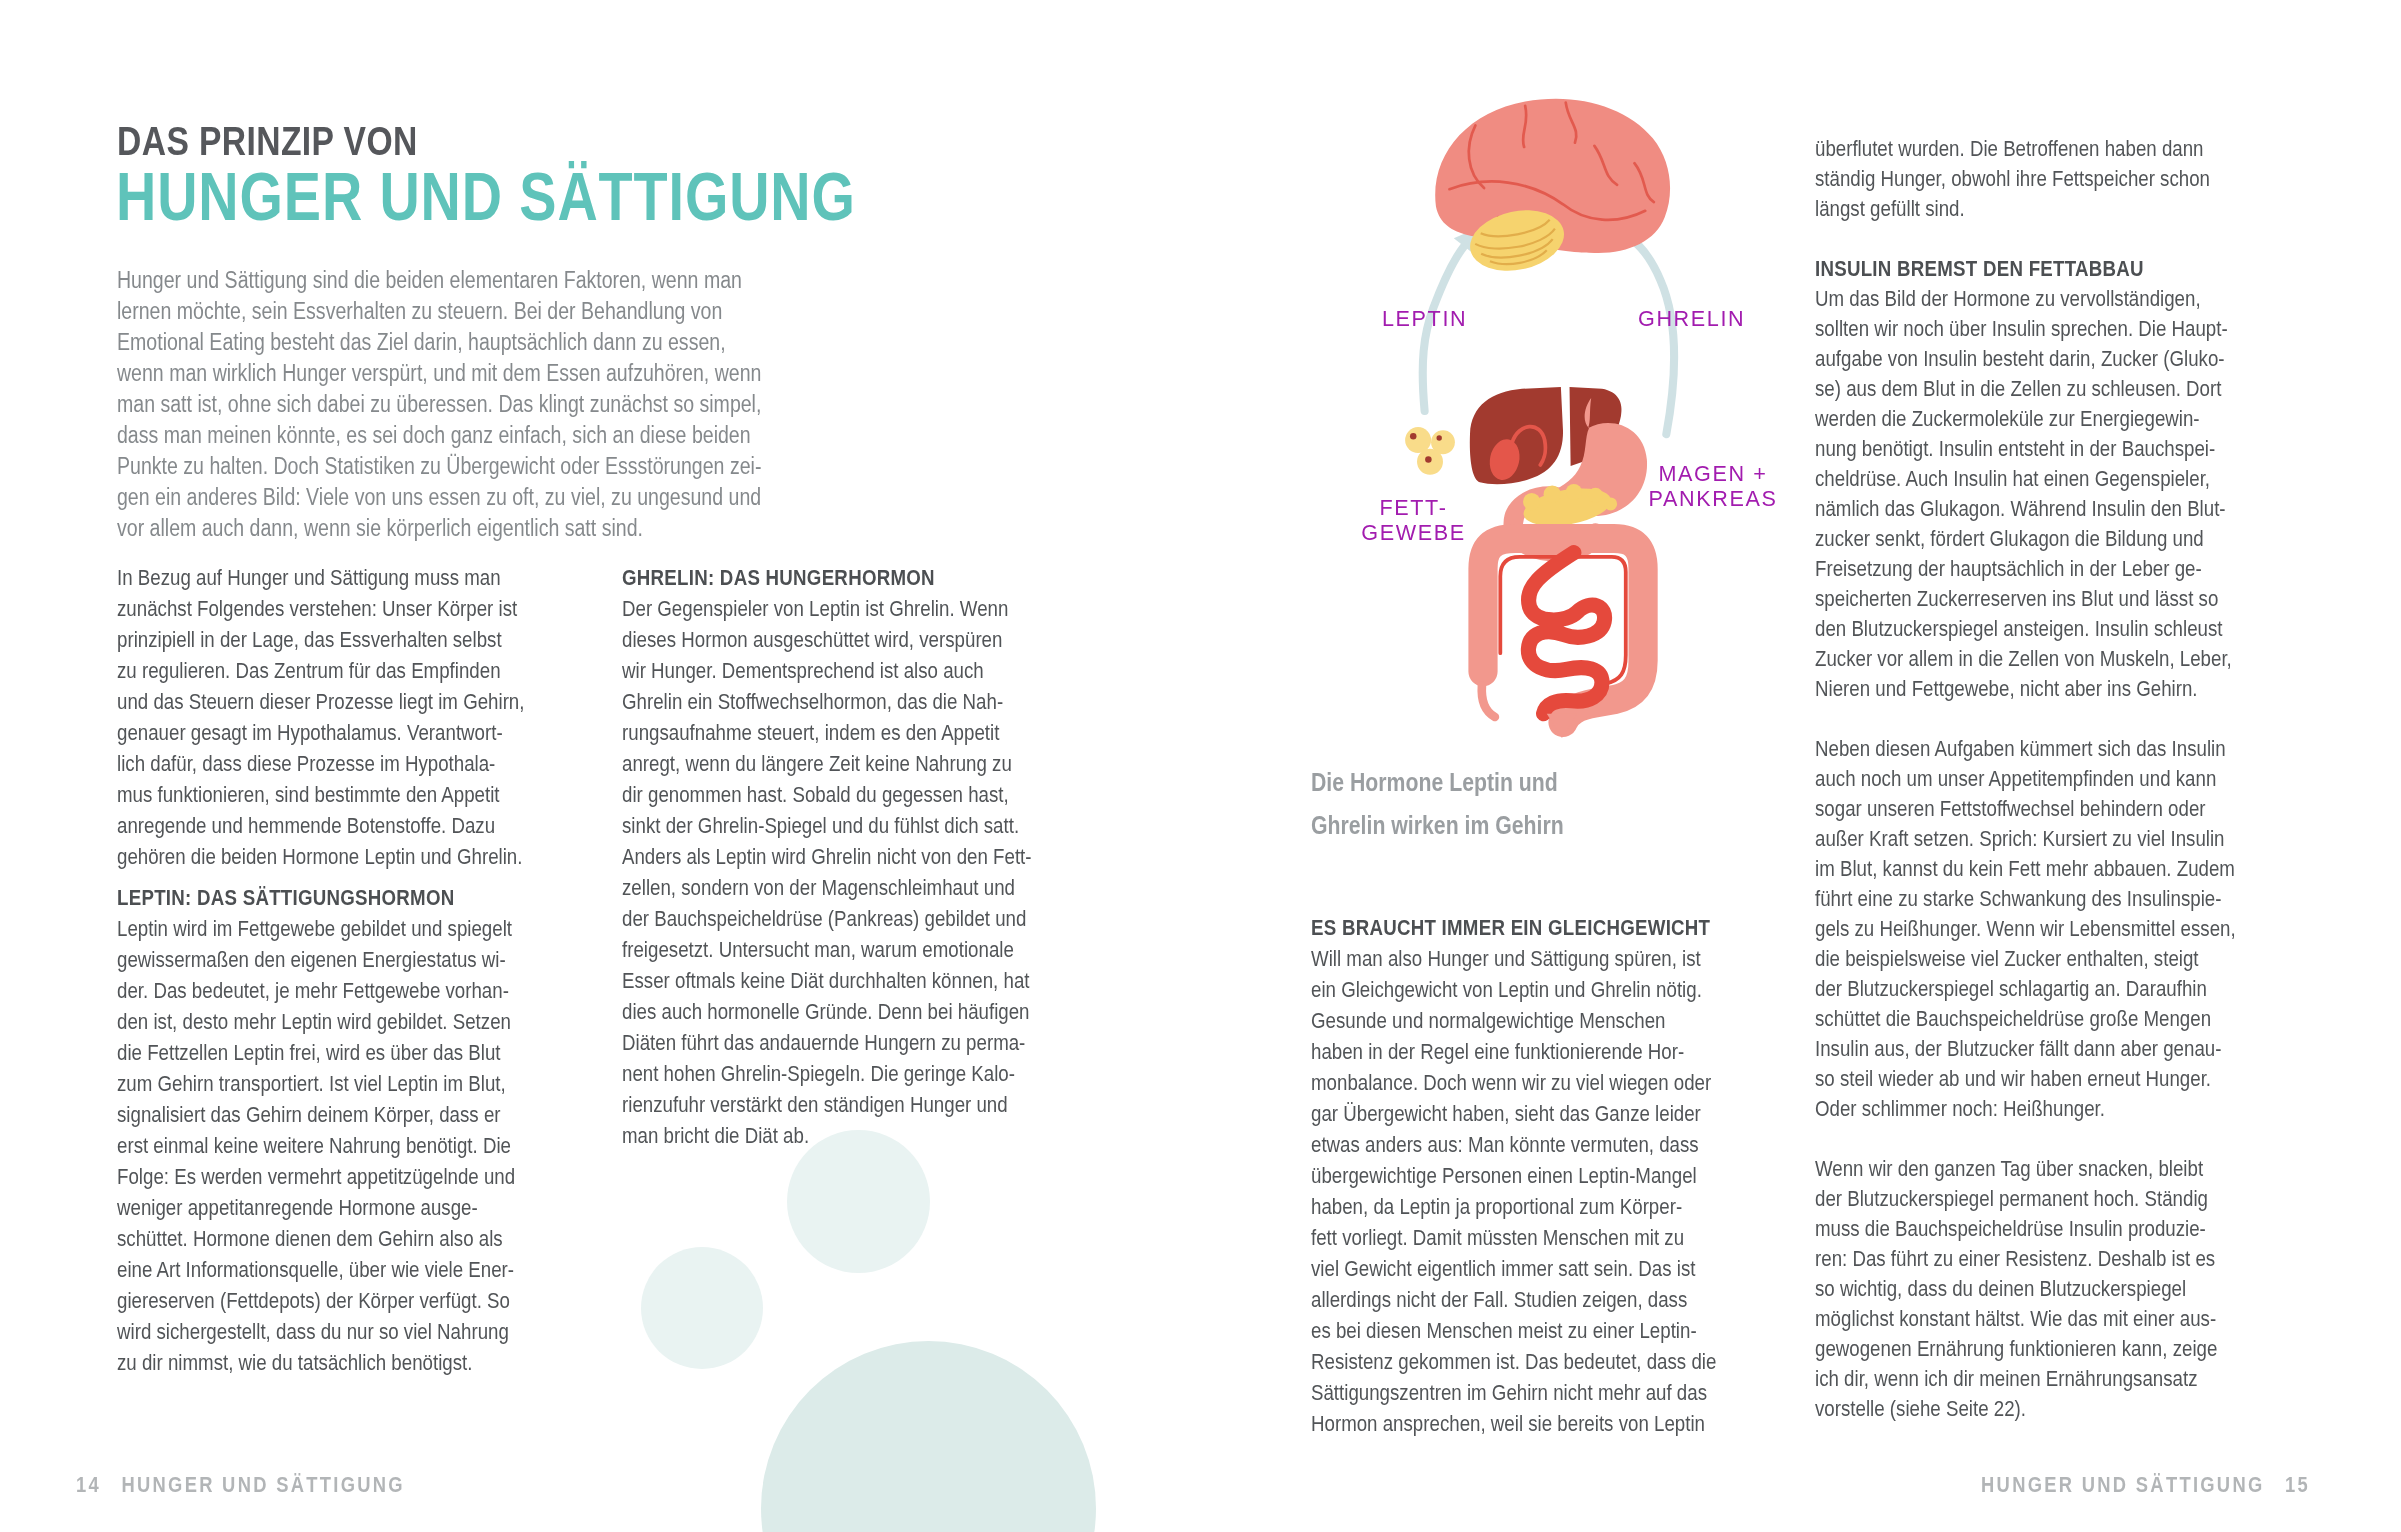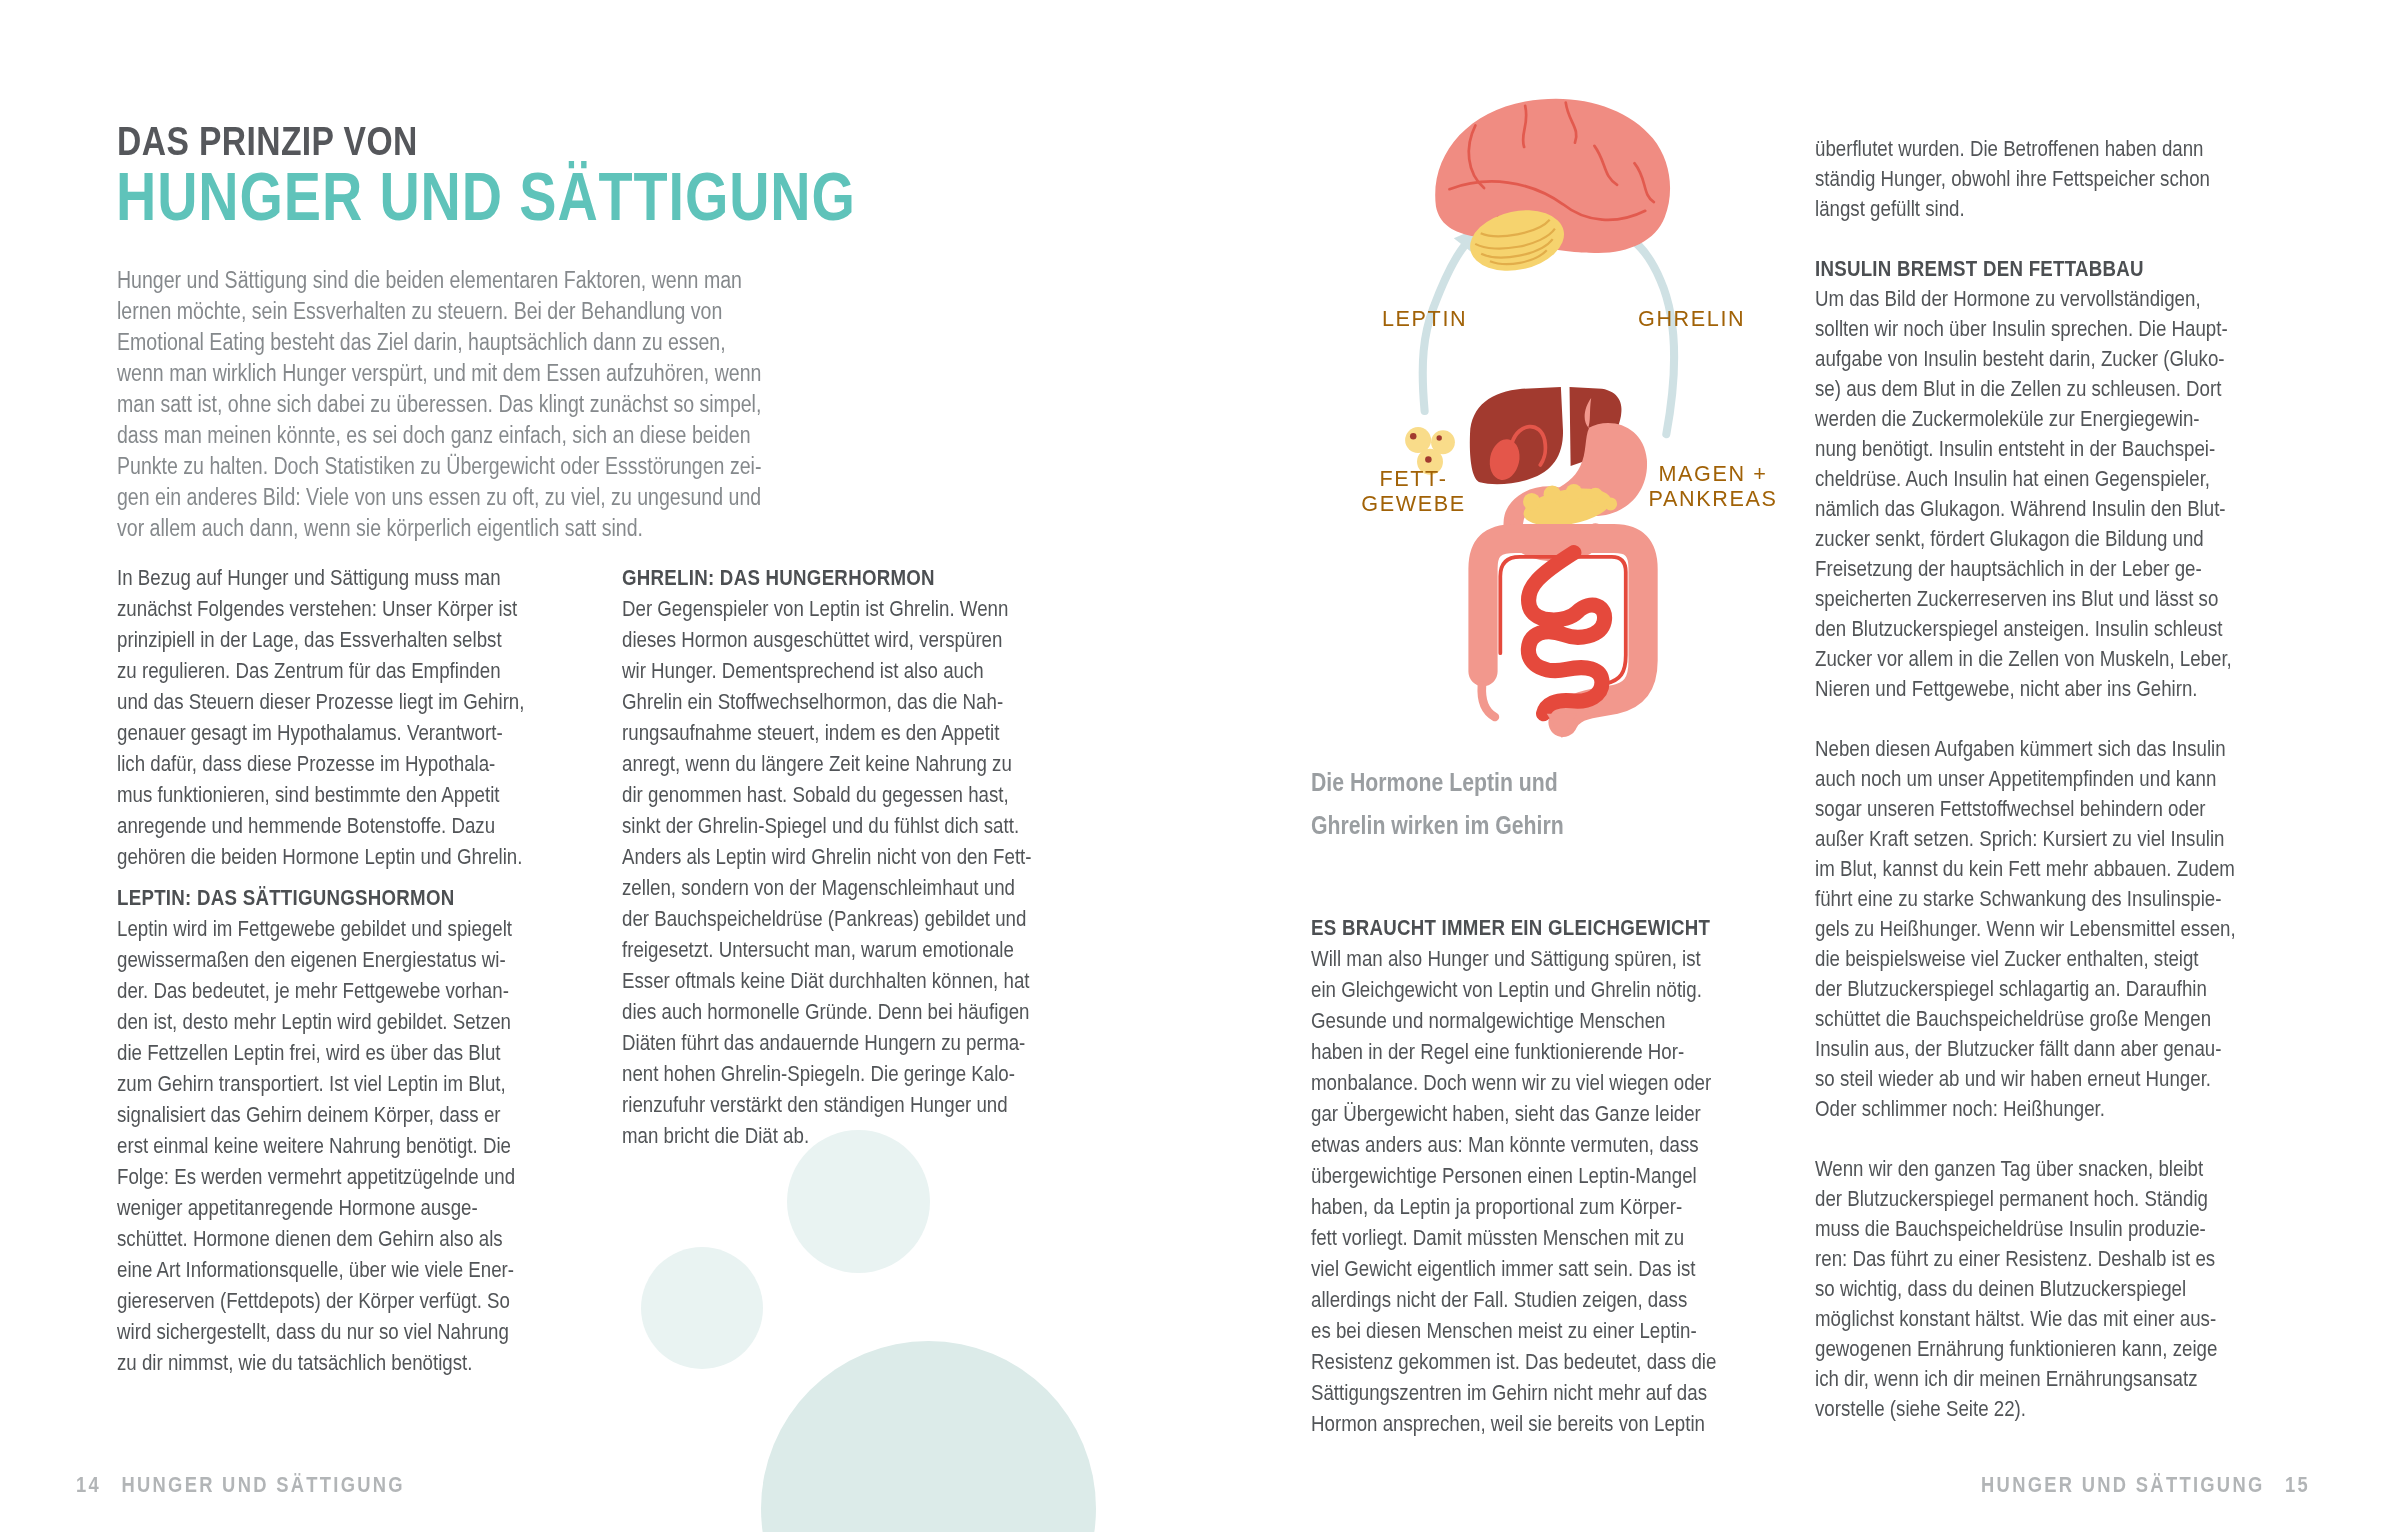--- a/index.html
+++ b/index.html
@@ -42,21 +42,21 @@
   .col4 h3{line-height:30px;}
   .col4 .blk{margin-top:30px;}
 
   .caption{
     left:1311px;top:761px;
     font-size:25px;line-height:43px;font-weight:700;color:#9a9ea1;
     transform:scaleX(.85);transform-origin:left top;
   }
 
   .organ-label{
-    font-size:21.6px;letter-spacing:1.6px;color:#a16207;line-height:25px;
+    font-size:21.6px;letter-spacing:1.6px;color:#a21caf;line-height:25px;
   }
   .label-center{text-align:center;}
 
   .footer{
     font-size:21.6px;font-weight:700;letter-spacing:2.7px;color:#b2b5b7;
     transform:scaleX(.85);transform-origin:left top;
     top:1472px;
   }
   .footer .num{margin:0 24px 0 0;}
   .footer-right{transform-origin:right top;}
@@ -208,21 +208,21 @@
     <path d="M424,1058 L424,916 C424,892 436,880 460,880 L630,880 C648,880 656,890 656,908 L656,1062 C656,1094 646,1108 620,1114" stroke="#e5493c" stroke-width="7" fill="none" stroke-linecap="round"></path>
   </g>
 
   <path d="M560,872 C500,910 468,936 478,972 C488,1004 546,1002 566,982 C592,958 622,970 616,1000 C610,1028 568,1034 542,1024 C508,1011 478,1020 476,1050 C474,1082 510,1096 546,1088 C582,1080 612,1086 612,1112 C612,1136 588,1150 556,1146 C528,1143 508,1152 504,1170" stroke="#e5493c" stroke-width="28" fill="none" stroke-linecap="round"></path>
 
   <polygon points="510,1170 566,1170 538,1215" fill="#f2988d"></polygon>
 </svg>
 
 <div class="abs organ-label" style="left:1382px;top:306px;">LEPTIN</div>
 <div class="abs organ-label" style="left:1638px;top:306px;">GHRELIN</div>
-<div class="abs organ-label label-center preline" style="left:1346px;top:466px;width:135px;">FETT-
+<div class="abs organ-label label-center preline" style="left:1346px;top:495px;width:135px;">FETT-
 GEWEBE</div>
 <div class="abs organ-label label-center preline" style="left:1648px;top:461px;width:130px;">MAGEN +
 PANKREAS</div>
 
 <div class="abs caption preline">Die Hormone Leptin und
 Ghrelin wirken im Gehirn</div>
 
 <div class="abs col" style="left:1311px;top:912px;">
   <h3>ES BRAUCHT IMMER EIN GLEICHGEWICHT</h3>
   <p class="pre">Will man also Hunger und Sättigung spüren, ist

